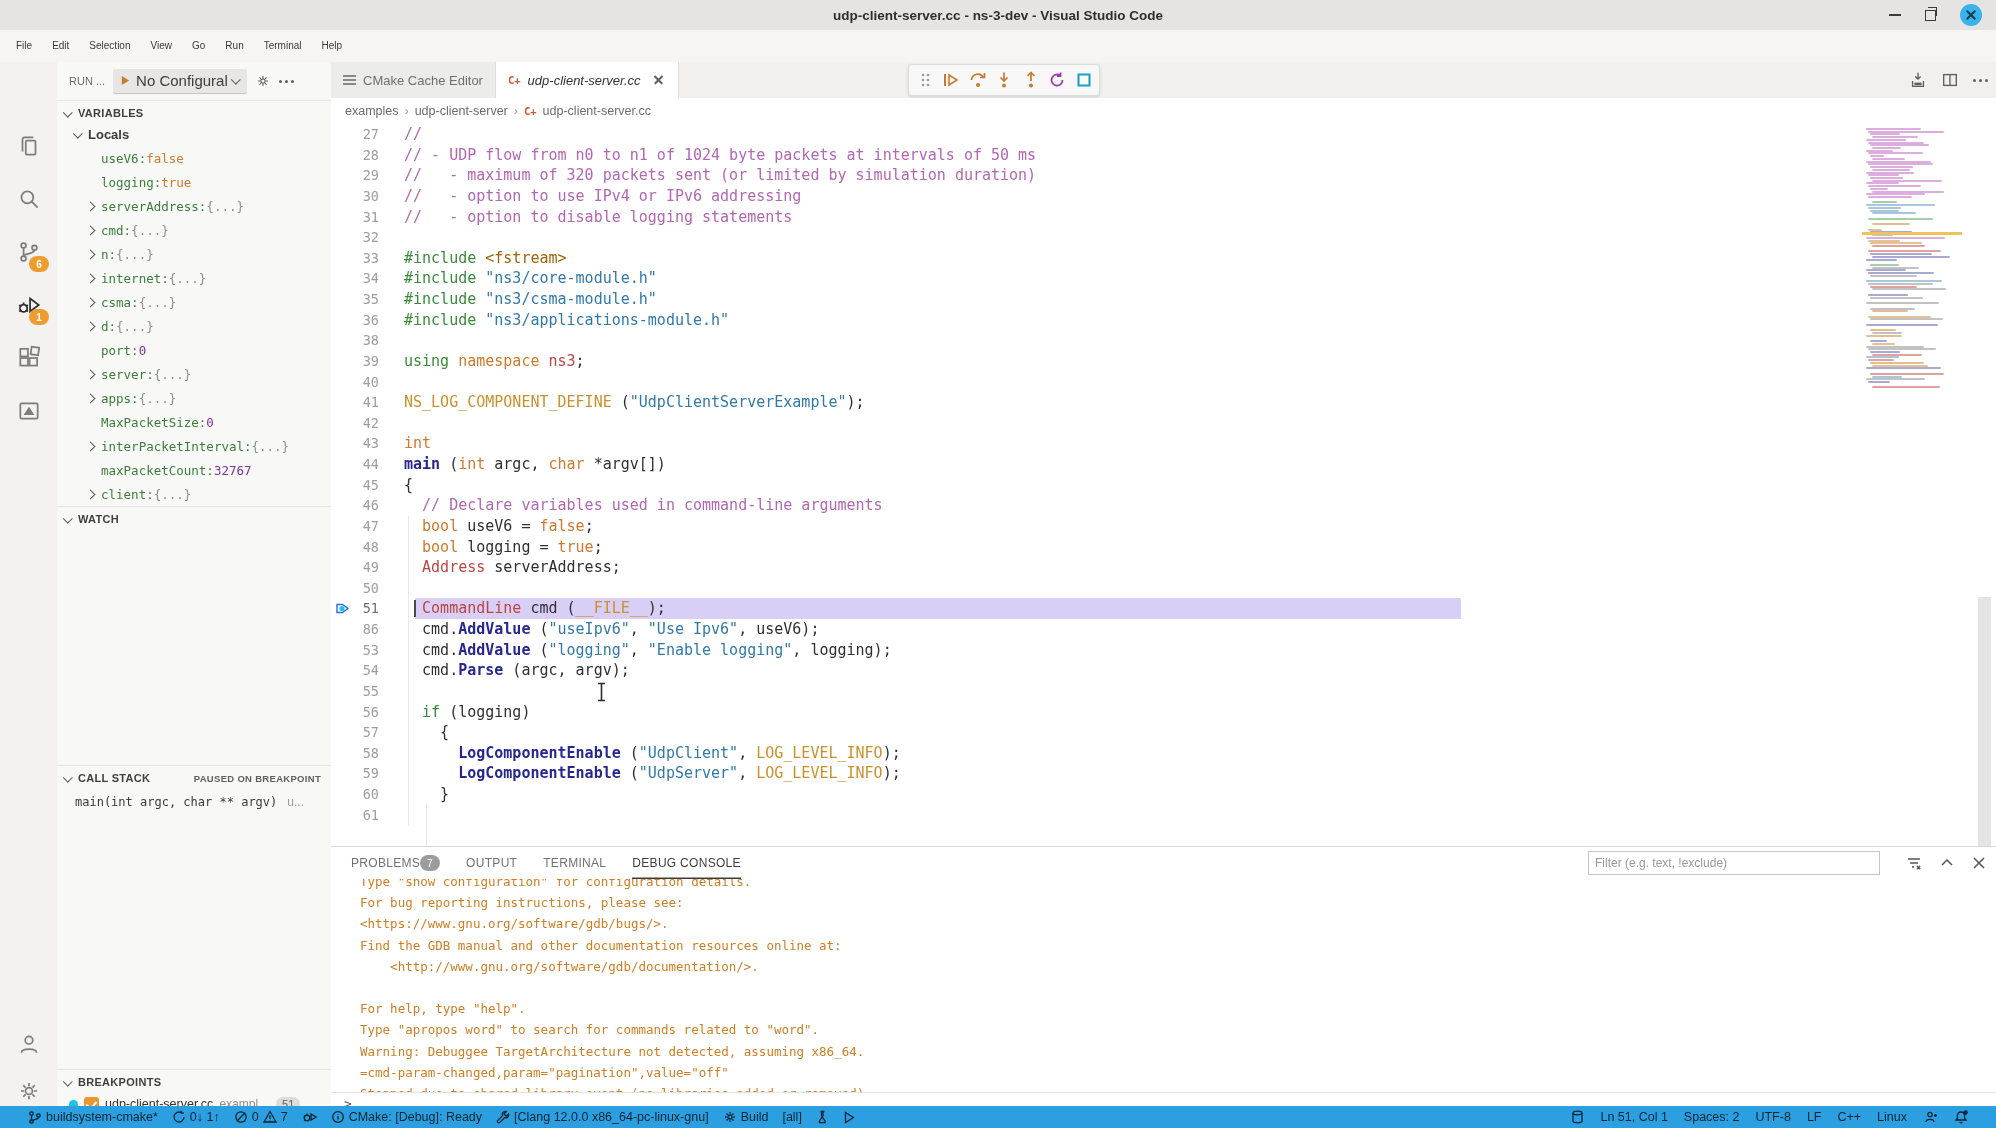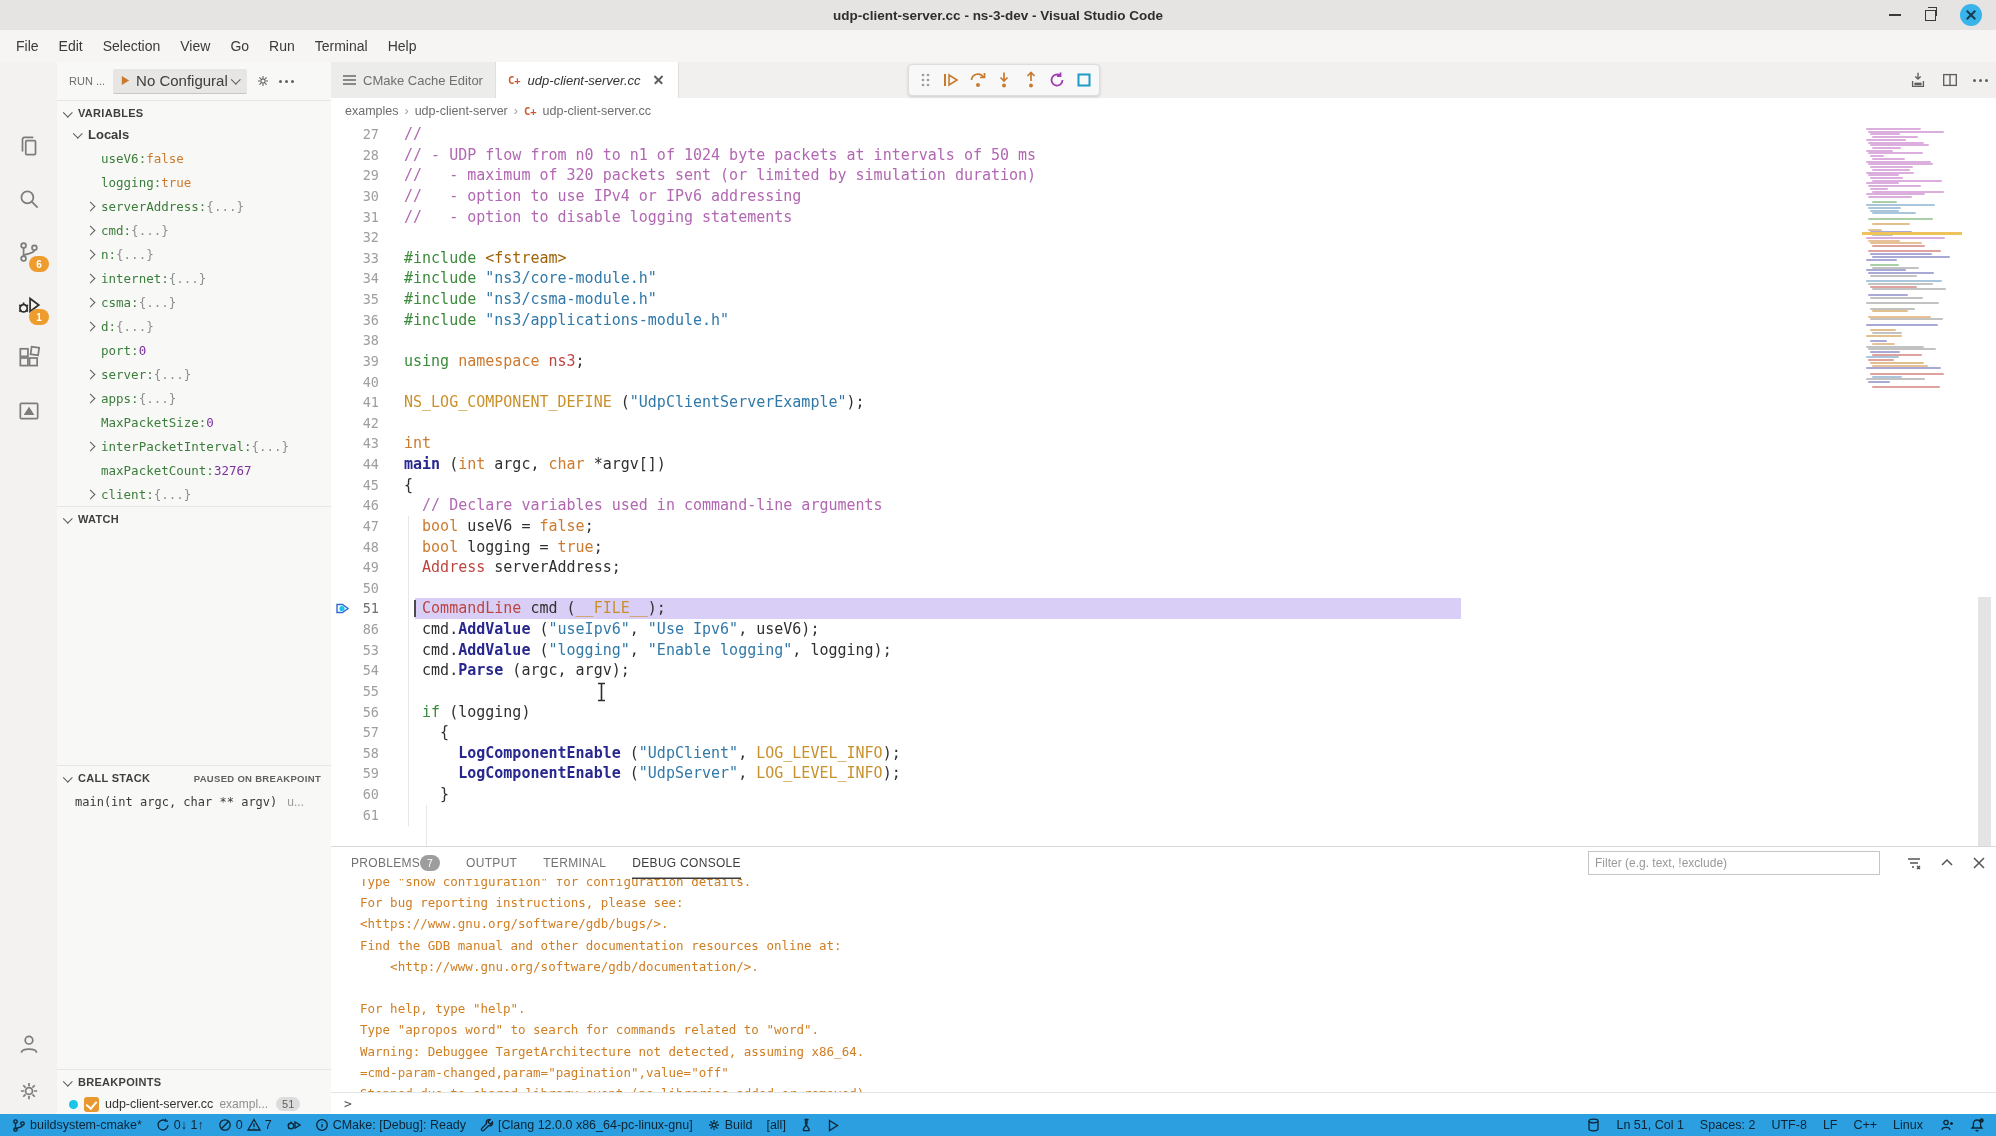--- a/index.html
+++ b/index.html
@@ -9,21 +9,21 @@
   .titlebar .title{font-size:13.5px;font-weight:bold;color:#2e2e2e;}
   .win-controls{position:absolute;right:14px;top:0;height:30px;display:flex;align-items:center;gap:24px;}
   .wc-min{width:12px;height:2px;background:#3a3a3a;}
   .wc-max{width:9px;height:9px;border:1.5px solid #3a3a3a;position:relative;background:#e6e4e3;}
   .wc-max::before{content:"";position:absolute;left:2px;top:-4px;width:8px;height:8px;border-top:1.5px solid #3a3a3a;border-right:1.5px solid #3a3a3a;}
   .wc-close{width:22px;height:22px;border-radius:50%;background:#38b4ea;position:relative;}
   .wc-close::before,.wc-close::after{content:"";position:absolute;left:5px;top:10px;width:12px;height:2px;background:#173b4e;}
   .wc-close::before{transform:rotate(45deg);} .wc-close::after{transform:rotate(-45deg);}
   
   .menubar{position:absolute;top:30px;left:0;right:0;height:32px;background:#f6f5f4;border-bottom:1px solid #e2e1e0;display:flex;align-items:center;padding-left:6px;}
-  .menu-item{font-size:14px;color:#3a3a3a;padding:12px 10px;line-height:32px;cursor:default;}
+  .menu-item{font-size:10px;color:#3a3a3a;padding:12px 10px;line-height:32px;cursor:default;}
   
   .activitybar{position:absolute;top:62px;left:0;width:57px;bottom:22px;background:#f3f2f1;border-right:1px solid #e4e3e2;}
   .act-icon{position:absolute;left:0;width:57px;height:48px;display:flex;align-items:center;justify-content:center;}
   .act-icon svg{stroke:#7c7c7c;fill:none;stroke-width:1.6;}
   .act-icon.active svg{stroke:#2f2f2f;}
   .act-badge{position:absolute;right:8px;bottom:4px;min-width:16px;height:16px;border-radius:8px;background:#ef9c2e;color:#fff;font-size:10px;font-weight:bold;display:flex;align-items:center;justify-content:center;padding:0 2px;}
   
   .sidebar{position:absolute;top:62px;left:57px;width:274px;bottom:22px;background:#f8f8f7;border-right:1px solid #e2e1e0;font-size:13px;overflow:hidden;}
   .run-header{position:absolute;top:0;left:0;right:0;height:38px;display:flex;align-items:center;padding-left:12px;gap:8px;}
   .run-label{font-size:11px;color:#6e6e6e;}
@@ -93,21 +93,21 @@
   .ptab.active{color:#3d3d3d;box-shadow:inset 0 -1.5px 0 #3d3d3d;}
   .ptab-badge{min-width:16px;height:16px;border-radius:8px;background:#9d9d9d;color:#fff;font-size:10.5px;display:flex;align-items:center;justify-content:center;padding:0 2px;}
   .panel-filter{position:absolute;right:116px;top:4px;width:292px;height:24px;border:1px solid #c5c5c5;background:#fff;font-size:12px;color:#333;padding:0 6px;box-sizing:border-box;font-family:"Liberation Sans",sans-serif;}
   .panel-filter::placeholder{color:#999;}
   .panel-actions{position:absolute;right:10px;top:4px;height:24px;display:flex;align-items:center;gap:18px;}
   .panel-actions svg{stroke:#555;fill:none;stroke-width:1.5;}
   .console{position:absolute;top:32px;left:0;right:0;height:214px;overflow:hidden;padding-left:29px;}
   .console-line{height:21.2px;line-height:21.2px;font-family:"DejaVu Sans Mono",monospace;font-size:12.5px;color:#cf7e22;white-space:pre;}
   .console-prompt{position:absolute;bottom:1px;left:0;right:0;height:20px;border-top:1px solid #e4e4e4;display:flex;align-items:center;padding-left:13px;font-family:"DejaVu Sans Mono",monospace;font-size:13px;color:#555;}
   
-  .statusbar{position:absolute;bottom:0;left:0;right:0;height:22px;background:#2b9fe0;color:#0e2433;display:flex;align-items:center;font-size:12.5px;padding:0 12px;box-sizing:border-box;}
+  .statusbar{position:absolute;bottom:8px;left:0;right:0;height:22px;background:#2b9fe0;color:#0e2433;display:flex;align-items:center;font-size:12.5px;padding:0 28px;box-sizing:border-box;}
   .sb-item{display:flex;align-items:center;gap:4px;margin-right:14px;white-space:nowrap;}
   .sb-right{margin-left:auto;display:flex;align-items:center;}
   .sb-right .sb-item{margin-right:0;margin-left:16px;}
   .statusbar svg{stroke:#0e2433;fill:none;stroke-width:1.3;}
 </style>
 </head>
 <body>
 
 <div id="app">
 

